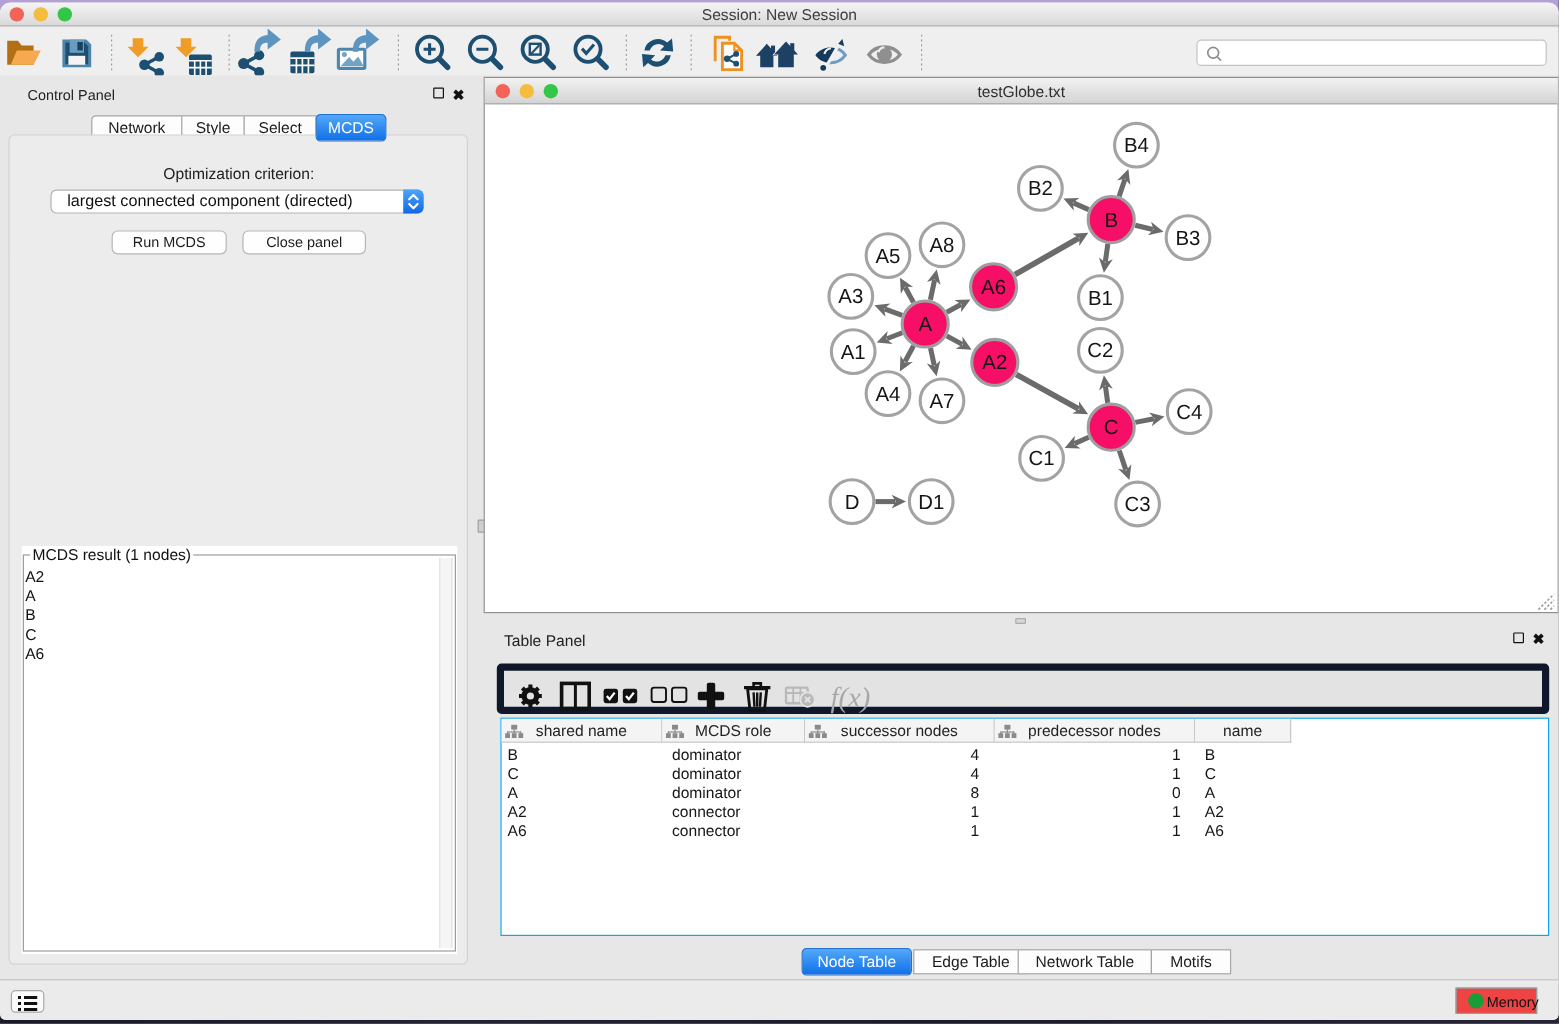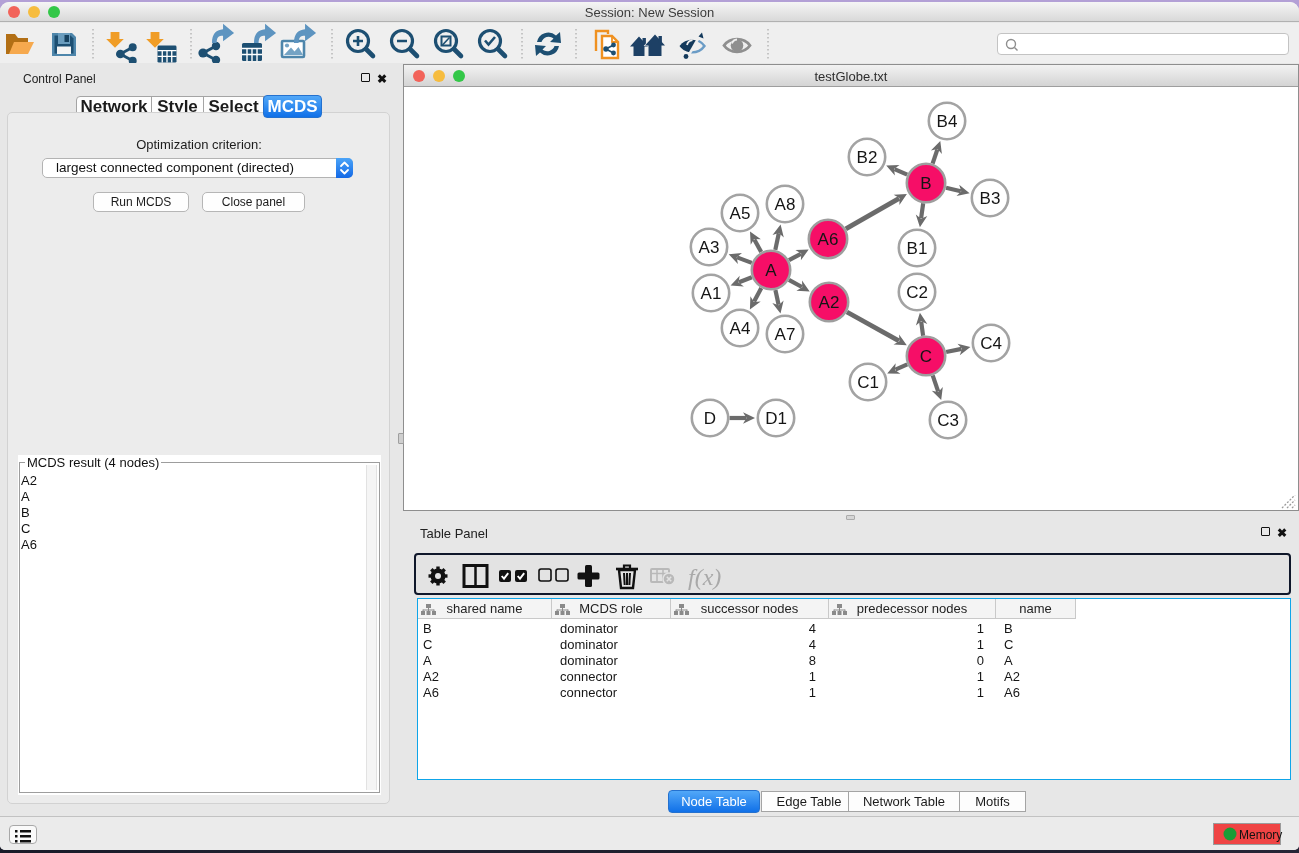--- a/index.html
+++ b/index.html
@@ -17,21 +17,21 @@
 .toolbar { position:absolute; left:0; top:21px; width:1299px; height:40px; background:#efefef; }
 .searchbox { position:absolute; left:997px; top:10px; width:292px; height:22px; background:#fff;
   border:1px solid #c3c3c3; border-radius:4px; }
 .mainbg { position:absolute; left:0; top:61px; width:1299px; height:756px; background:#e7e7e7; }
 
 
 .cp-title { position:absolute; left:23px; top:70px; font-size:12px; color:#222; }
 .winbtn-sq { position:absolute; width:9px; height:9px; border:1.6px solid #111; border-radius:1px; }
 .winbtn-x { position:absolute; font-size:12px; font-weight:bold; color:#111; line-height:10px; }
 .tab { position:absolute; top:94px; height:21px; background:#fdfdfd; border:1px solid #a4a4a4;
-  font-size:17px; color:#1c1c1c; text-align:center; line-height:19px;font-weight:bold; }
+  font-size:13px; color:#1c1c1c; text-align:center; line-height:19px; }
 .tab.sel { background:linear-gradient(#52a8f8,#1070e8); color:#fff; border:1px solid #2471cf;
   border-radius:4px; top:93px; height:23px; line-height:21px; z-index:3; }
 .cp-content { position:absolute; left:7px; top:110px; width:383px; height:692px; background:#ececec;
   border:1px solid #d2d2d2; border-radius:5px; }
 .opt-label { position:absolute; left:0; top:135px; width:398px; text-align:center; font-size:13px; color:#1c1c1c; }
 .dropdown { position:absolute; left:42px; top:156px; width:311px; height:20px; background:#fff;
   border:1px solid #b3b3b3; border-radius:5px; font-size:13.5px; color:#111; line-height:18px; padding-left:13px; }
 .dd-step { position:absolute; right:-1px; top:-1px; width:17px; height:20px; border-radius:0 5px 5px 0;
   background:linear-gradient(#4ba4f8,#1268e6); }
 .btn { position:absolute; height:20px; white-space:nowrap; background:#fefefe; border:1px solid #b6b6b6; border-radius:5px;
@@ -47,21 +47,21 @@
 .netwin { position:absolute; left:403px; top:62px; width:896px; height:447px;
   border:1px solid #8e8e8e; background:#fff;padding-left:31px; }
 .net-titlebar { position:absolute; left:0; top:0; width:100%; height:22px;
   background:linear-gradient(#f2f2f2,#d4d4d4); border-bottom:1px solid #9e9e9e; }
 .net-title { position:absolute; top:4px; width:100%; text-align:center; font-size:13px; color:#2e2e2e; }
 .ntl { position:absolute; top:5px; width:12px; height:12px; border-radius:50%; }
 
 
 .tp-title { position:absolute; left:420px; top:524px; font-size:13px; color:#222; }
 .tp-toolbar { position:absolute; left:414px; top:551px; width:877px; height:42px; background:#e3e3e3;
-  border:2px solid #0f172a; border-radius:4px; }
+  border:6px solid #0f172a; border-radius:4px; }
 .tbl { position:absolute; left:417px; top:596px; width:874px; height:182px; background:#fff; border:1px solid #0ea5e9; }
 .tbl-header { position:absolute; left:0; top:0; height:20px; background:#f4f4f4; border-right:1px solid #c9c9c9;
   border-bottom:1px solid #c9c9c9; font-size:13px; color:#232323; }
 .hlabel { position:absolute; top:2px; width:100%; text-align:center; }
 .cell { position:absolute; font-size:13px; color:#161616; height:16px; line-height:16px; }
 .btab { position:absolute; top:789px; height:21px; background:#fdfdfd; border:1px solid #a4a4a4;
   font-size:13px; color:#1c1c1c; text-align:center; line-height:19px; }
 .btab.sel { background:linear-gradient(#52a8f8,#1070e8); color:#fff; border:1px solid #2471cf;
   border-radius:4px; top:788px; height:23px; line-height:21px; z-index:3; }
 
@@ -245,21 +245,21 @@
   <div class="dropdown">largest connected component (directed)
     <div class="dd-step"><svg width="17" height="20">
           <path d="M5 8 L8.5 4.5 L12 8" fill="none" stroke="#fff" stroke-width="1.8" stroke-linecap="round" stroke-linejoin="round"></path>
           <path d="M5 12 L8.5 15.5 L12 12" fill="none" stroke="#fff" stroke-width="1.8" stroke-linecap="round" stroke-linejoin="round"></path>
         </svg></div>
   </div>
   <div class="btn" style="left:93px; top:190px; width:96px;">Run MCDS</div>
   <div class="btn" style="left:202px; top:190px; width:103px;">Close panel</div>
   <div class="groupbox">
     <div class="gb-border"></div>
-    <div class="gb-title">MCDS result (4 nodes)</div>
+    <div class="gb-title">MCDS result (1 nodes)</div>
     <div class="gb-scroll"></div>
     <div class="gb-list">A2<br>A<br>B<br>C<br>A6</div>
   </div>
 
   <div class="netwin">
     <div class="net-titlebar">
       <div class="ntl" style="left:9px; background:#f2635a;"></div>
       <div class="ntl" style="left:29px; background:#f6bc3e;"></div>
       <div class="ntl" style="left:49px; background:#33c748;"></div>
       <div class="net-title">testGlobe.txt</div>

